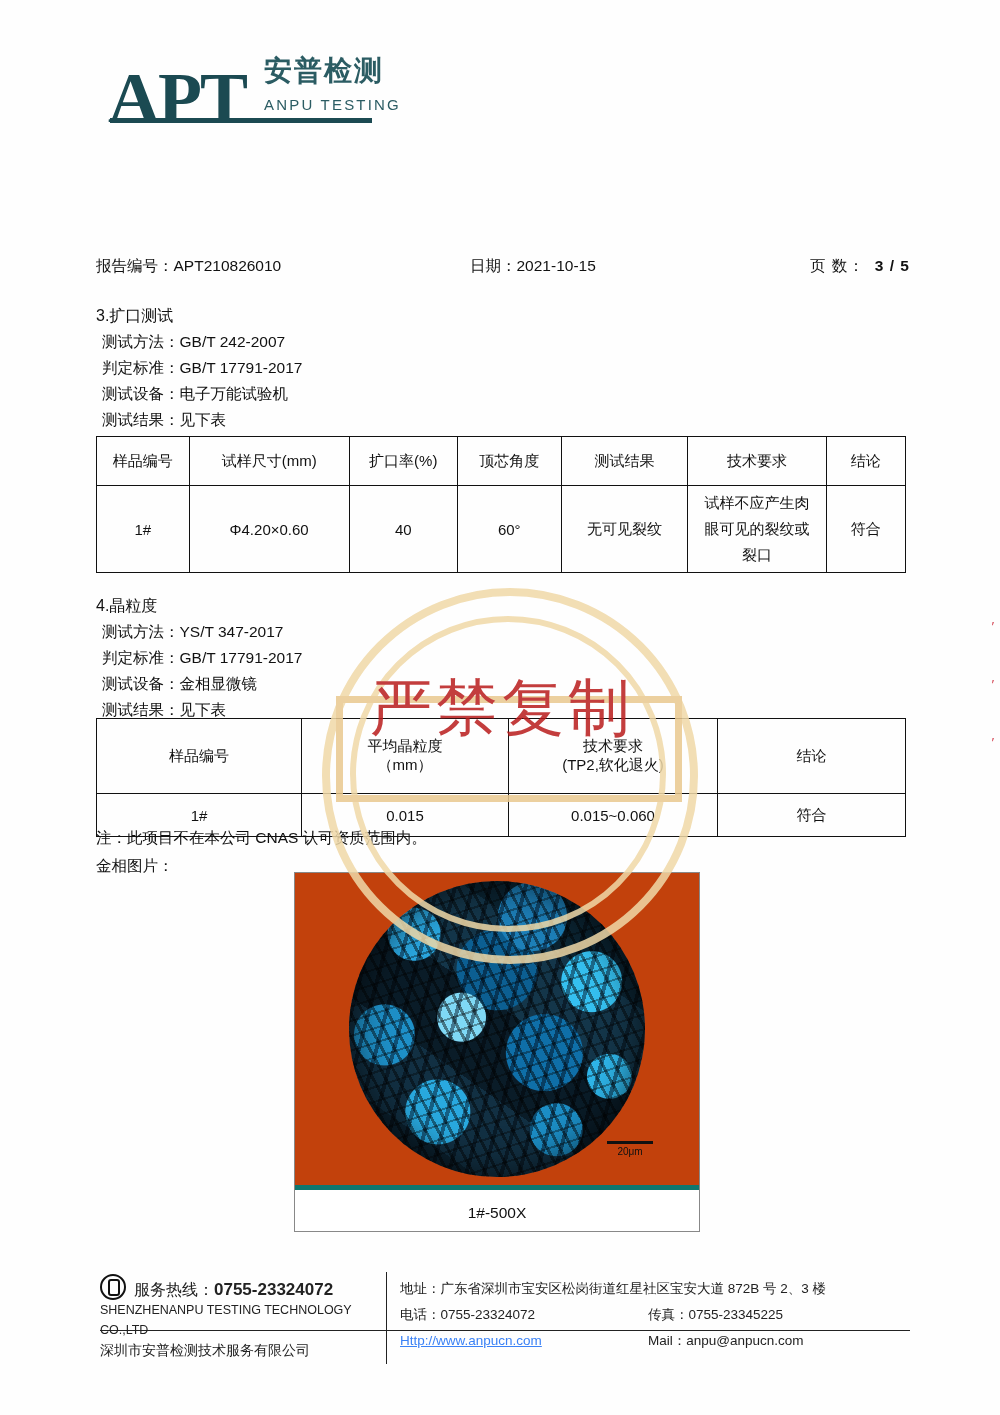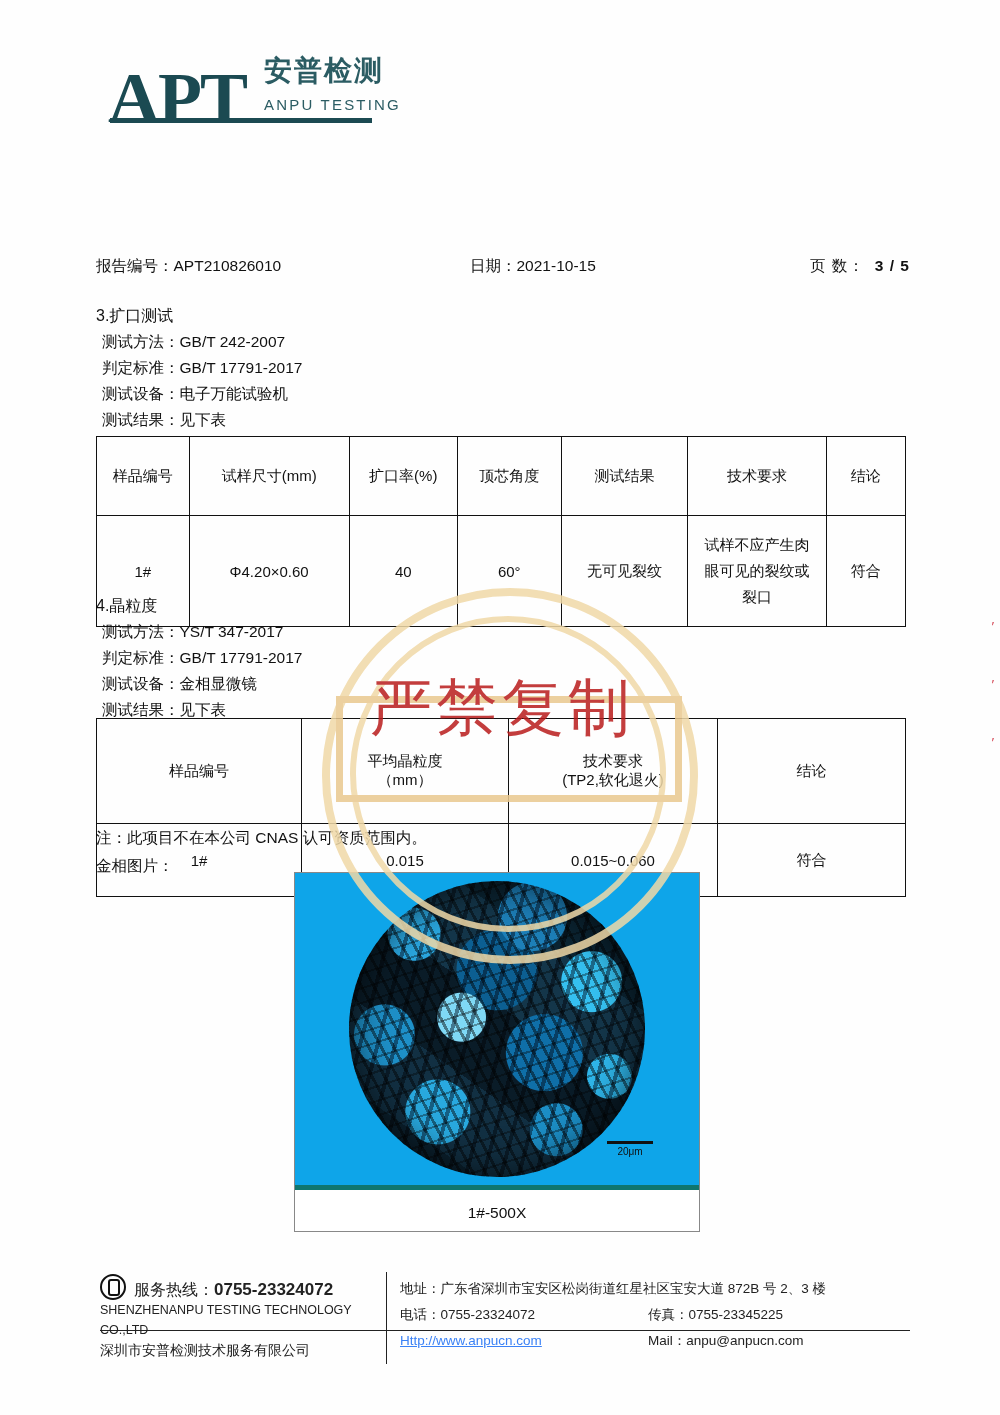--- a/index.html
+++ b/index.html
@@ -44,36 +44,36 @@
   
   .sec{position:absolute;left:96px;font-size:15.5px;line-height:26px;}
   .sec .sec-title{font-size:16px;}
   .sec .row{white-space:nowrap;margin-left:6px;}
 
   #sec3{top:303px;}
   #sec4{top:593px;}
 
   
   table{border-collapse:collapse;position:absolute;font-size:15px;}
-  td,th{border:1px solid #111;text-align:center;vertical-align:middle;font-weight:normal;padding:19px 2px;}
+  td,th{border:1px solid #111;text-align:center;vertical-align:middle;font-weight:normal;padding:4px 2px;}
 
   #table3{left:96px;top:436px;width:810px;}
   #table3 th{height:40px;}
   #table3 td{height:72px;}
 
   #table4{left:96px;top:718px;width:810px;}
   #table4 th{height:66px;}
   #table4 td{height:34px;}
 
   .note{position:absolute;left:96px;top:828px;font-size:15.5px;}
   .photo-label{position:absolute;left:96px;top:856px;font-size:15.5px;}
 
   
   .imgbox{position:absolute;left:294px;top:872px;width:404px;height:358px;border:1px solid #888;background:#fff;}
-  .imgcell{position:relative;width:100%;height:312px;overflow:hidden;background:#0ea5e9;}
+  .imgcell{position:relative;width:100%;height:312px;overflow:hidden;background:#c2410c;}
   .micro{
     position:absolute;left:50%;top:50%;transform:translate(-50%,-50%);
     width:296px;height:296px;border-radius:50%;
     background:
       radial-gradient(circle at 22% 18%, #2aa7e0 0 26px, rgba(0,0,0,0) 27px),
       radial-gradient(circle at 62% 12%, #1d7fb8 0 34px, rgba(0,0,0,0) 35px),
       radial-gradient(circle at 82% 34%, #35c0f0 0 30px, rgba(0,0,0,0) 31px),
       radial-gradient(circle at 12% 52%, #1e90c8 0 30px, rgba(0,0,0,0) 31px),
       radial-gradient(circle at 38% 46%, #7fd8f5 0 24px, rgba(0,0,0,0) 25px),
       radial-gradient(circle at 66% 58%, #0f6fa8 0 38px, rgba(0,0,0,0) 39px),

